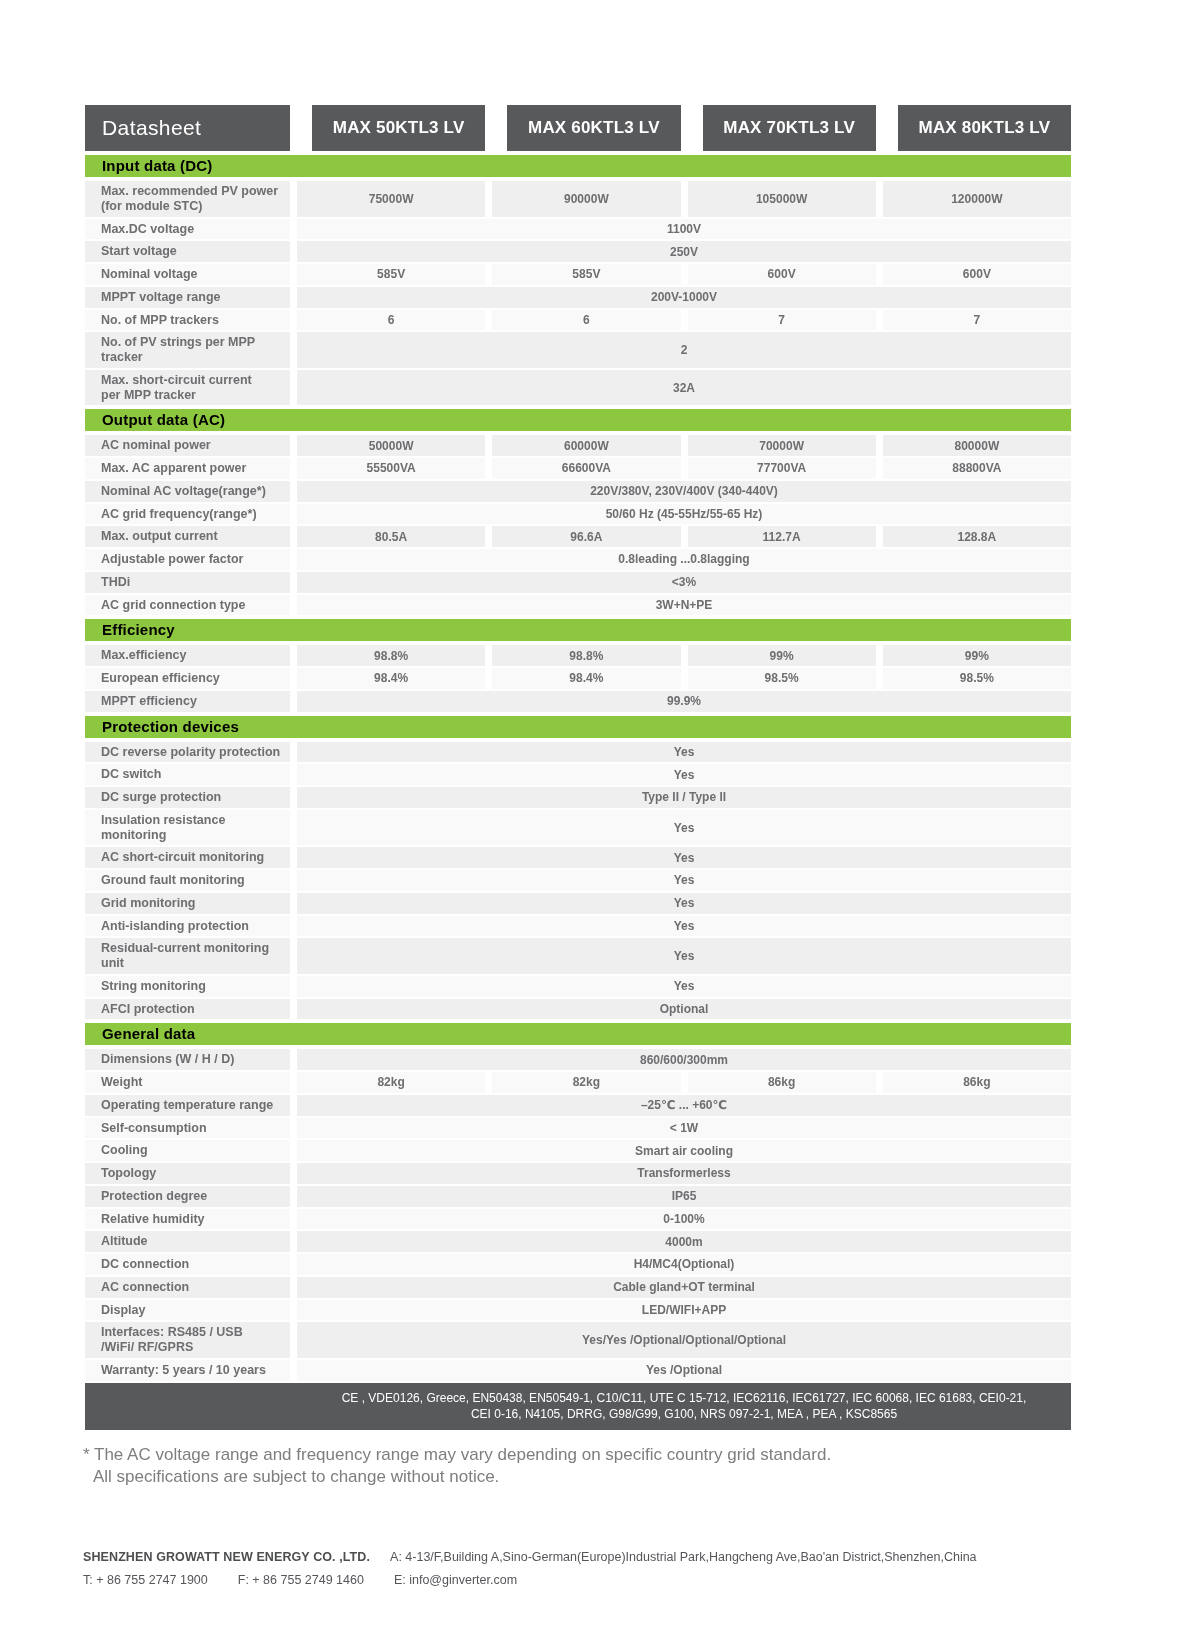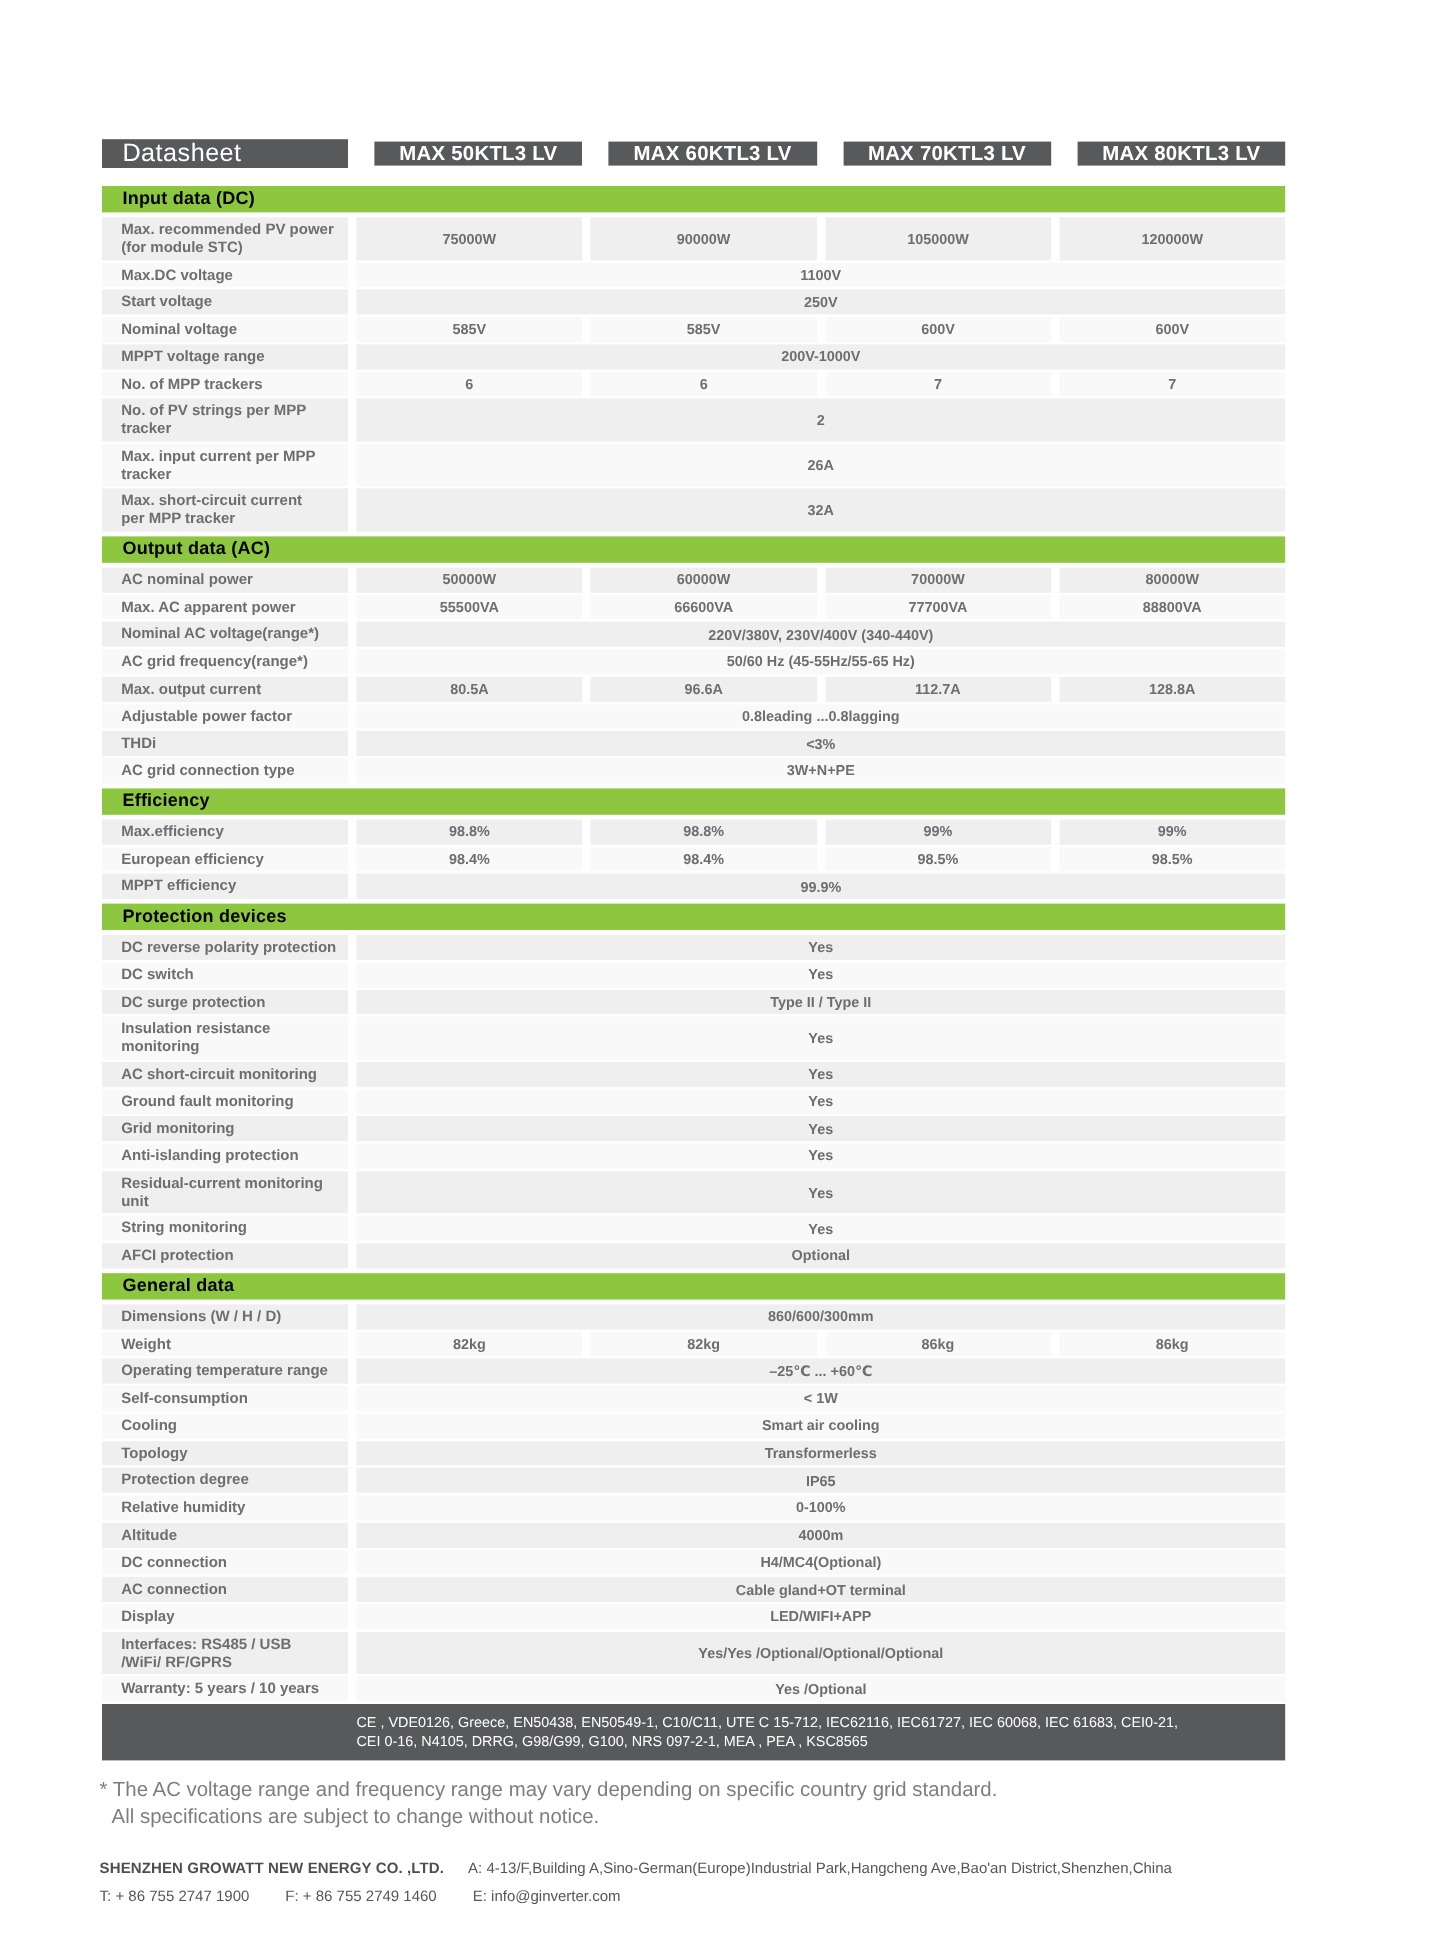--- a/index.html
+++ b/index.html
@@ -2,21 +2,21 @@
 <html><head>
 <meta charset="utf-8">
 <style>
   html,body{margin:0;padding:0;}
   body{
     width:1200px;height:1628px;background:#ffffff;position:relative;
     font-family:"Liberation Sans","DejaVu Sans",sans-serif;color:#6d6e70;
     -webkit-font-smoothing:antialiased;
   }
   .content{position:absolute;left:85px;top:105px;width:986px;}
-  .header-row{display:flex;height:46px;align-items:center;}
+  .header-row{display:flex;height:46px;}
   .hdr-title{
     width:205px;box-sizing:border-box;background:#58595b;color:#fff;
     font-size:21px;letter-spacing:.4px;display:flex;align-items:center;padding-left:17px;
   }
   .hdr-model{
     flex:1;margin-left:22px;background:#58595b;color:#fff;font-weight:bold;
     font-size:17px;display:flex;align-items:center;justify-content:center;letter-spacing:.2px;
   }
   .section-bar{
     margin:4px 0;background:#8dc63f;color:#000000;font-weight:bold;
@@ -27,21 +27,21 @@
     width:205px;box-sizing:border-box;padding:3px 4px 3px 16px;font-size:12.5px;
     white-space:pre-line;line-height:1.18;display:flex;align-items:center;min-height:16px;
   }
   .row .val{
     flex:1;margin-left:7px;font-size:12px;display:flex;align-items:center;
     justify-content:center;text-align:center;padding:3px 0;
   }
   .bg-a{background:#efeff0;}
   .bg-b{background:#f9f9f9;}
   .cert-bar{margin-top:2px;background:#58595b;color:#fff;font-size:12px;padding:7px 0 8px 0;line-height:1.35;}
-  .cert-text{margin-left:212px;}
+  .cert-text{margin-left:212px;text-align:center;}
   .footnote{margin-top:14px;font-size:17px;color:#7d7e80;line-height:1.3;margin-left:-2px;}
   .footnote .fn2{margin-left:10px;}
   .page-footer{position:absolute;left:83px;top:1550px;width:1080px;font-size:12.5px;color:#55565a;}
   .footer-line1{display:flex;align-items:flex-start;}
   .company{font-weight:bold;color:#4d4e50;font-size:12.5px;letter-spacing:.1px;}
   .address{margin-left:20px;}
   .footer-line2{display:flex;margin-top:9px;}
   .footer-line2 .fitem{margin-right:30px;}
 </style>
 </head>
@@ -92,24 +92,20 @@
         <div class="val bg-b">6</div>
         <div class="val bg-b">6</div>
         <div class="val bg-b">7</div>
         <div class="val bg-b">7</div>
       </div>
       <div class="row">
         <div class="lbl bg-a">No. of PV strings per MPP tracker</div>
         <div class="val bg-a">2</div>
       </div>
       <div class="row">
-        <div class="lbl bg-b">Max. input current per MPP tracker</div>
-        <div class="val bg-b">26A</div>
-      </div>
-      <div class="row">
         <div class="lbl bg-a">Max. short-circuit current
 per MPP tracker</div>
         <div class="val bg-a">32A</div>
       </div>
       <div class="section-bar">Output data (AC)</div>
       <div class="row">
         <div class="lbl bg-a">AC nominal power</div>
         <div class="val bg-a">50000W</div>
         <div class="val bg-a">60000W</div>
         <div class="val bg-a">70000W</div>

